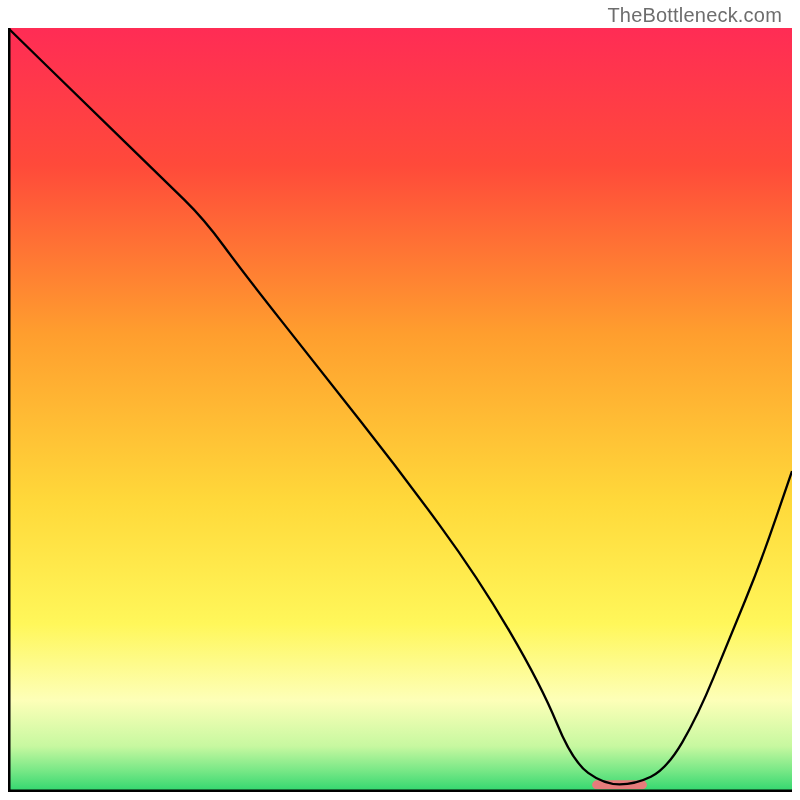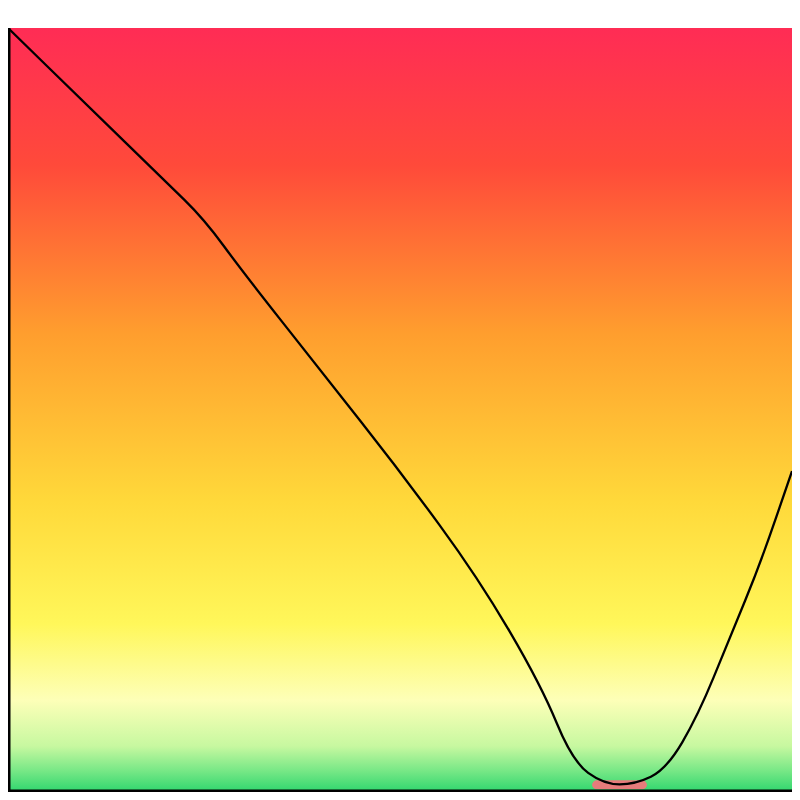--- a/index.html
+++ b/index.html
@@ -35,20 +35,21 @@
   svg {
     width: 784px;
     height: 764px;
     display: block;
   }
 </style>
 </head>
 <body>
 <div class="container">
 
+  <div class="watermark">TheBottleneck.com</div>
 
   <div class="plot">
     <svg viewBox="0 0 784 764">
       <defs>
         <linearGradient id="bg-grad" x1="0" y1="0" x2="0" y2="1">
             <stop offset="0%" stop-color="#ff2c55"></stop>
             <stop offset="18%" stop-color="#ff4a3a"></stop>
             <stop offset="40%" stop-color="#ff9e2e"></stop>
             <stop offset="62%" stop-color="#ffd93a"></stop>
             <stop offset="78%" stop-color="#fff75a"></stop>

